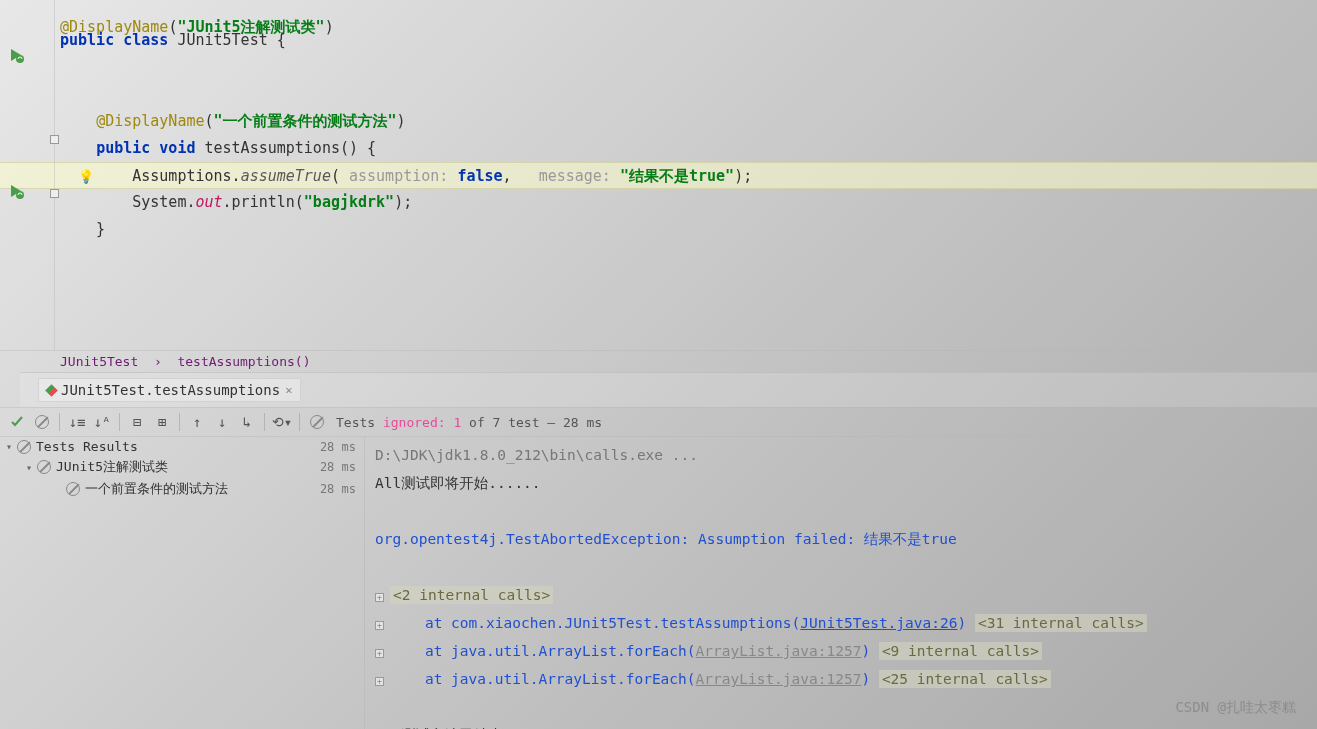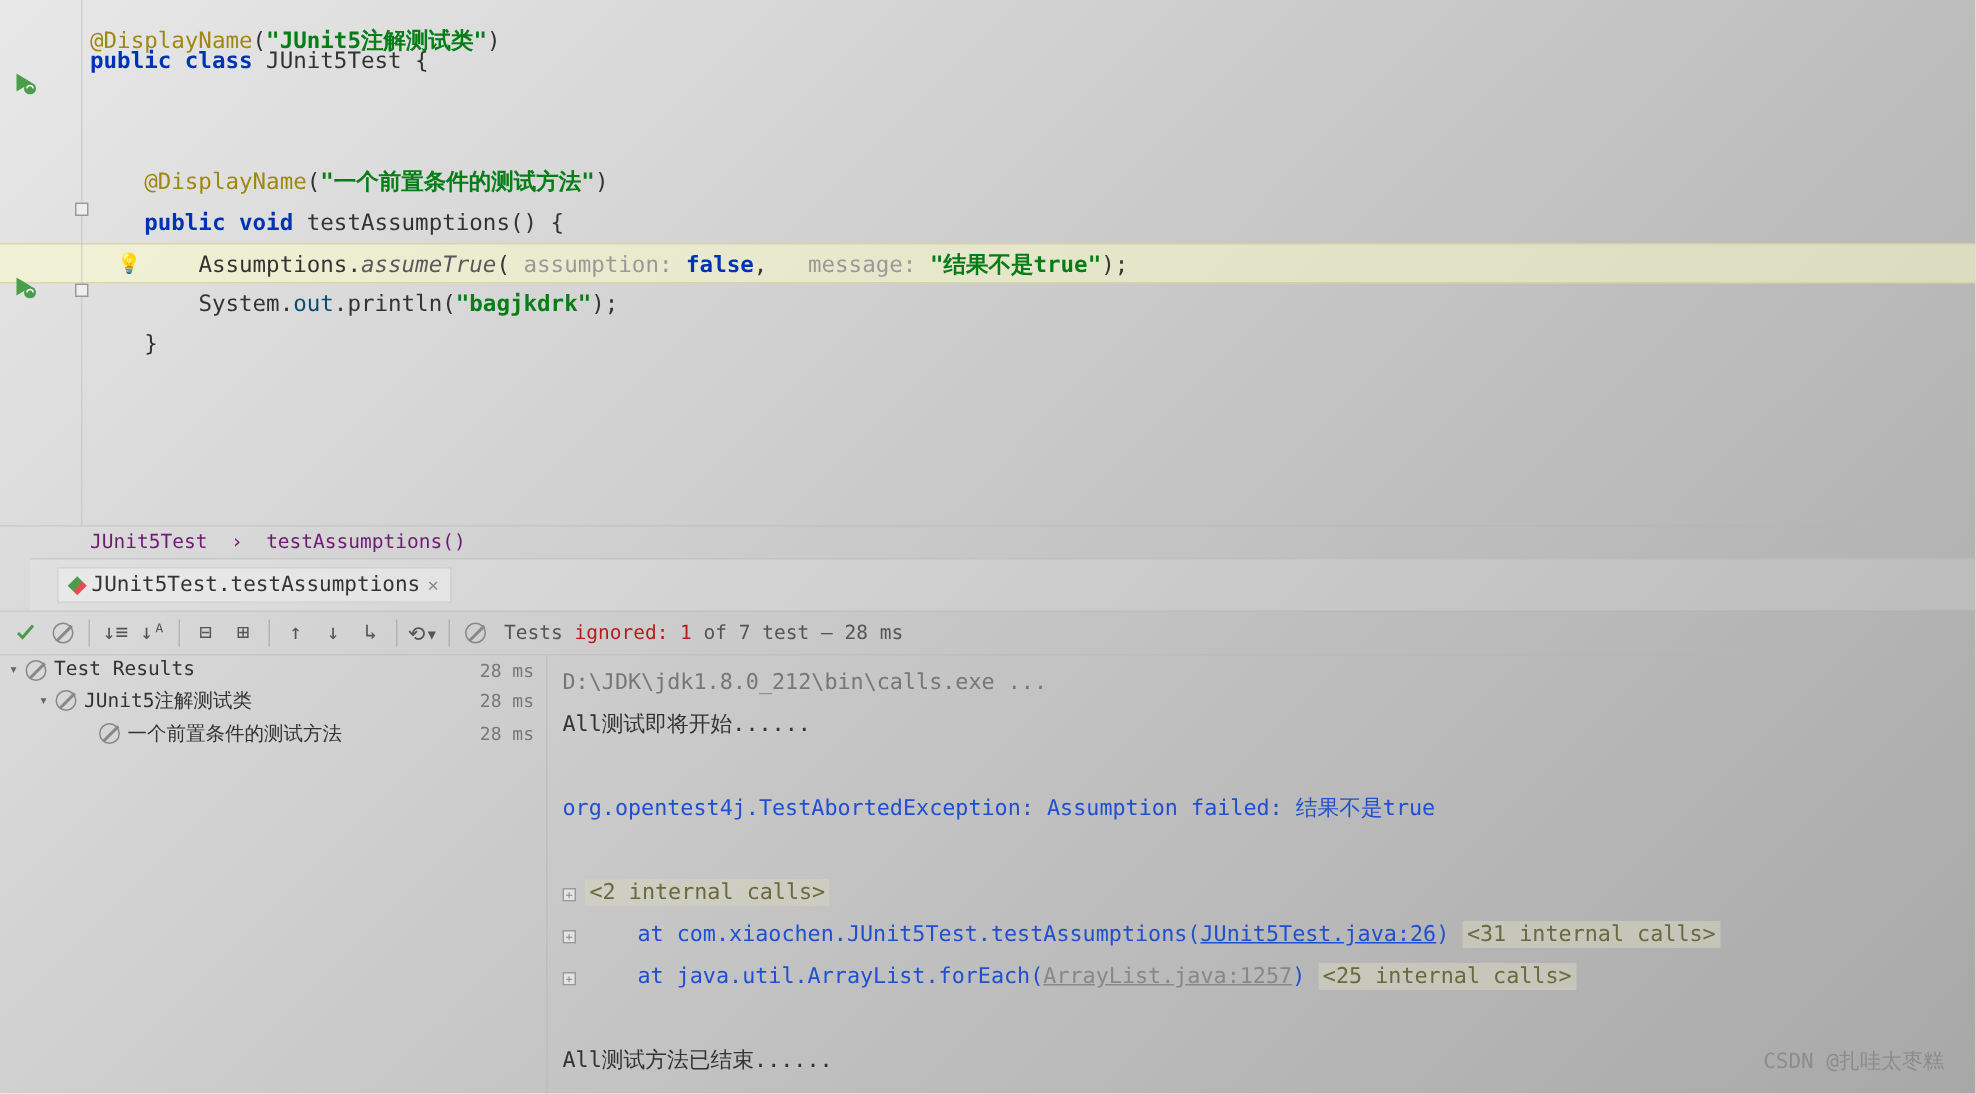--- a/index.html
+++ b/index.html
@@ -54,21 +54,21 @@
 .bulb {
   position: absolute;
   left: 78px;
   color: #e8a33d;
   font-size: 13px;
 }
 .kw { color: #0033b3; font-weight: bold; }
 .ann { color: #9e880d; }
 .str { color: #067d17; font-weight: bold; }
 .static-m { font-style: italic; color: #5a5a5a; }
-.static-f { color: #0c4a6e; }
+.static-f { font-style: italic; color: #be185d; }
 .hint-lbl { color: #999; font-style: normal; }
 .breadcrumb {
   padding: 3px 60px;
   color: #701a75;
   font-size: 13px;
   border-top: 1px solid rgba(180,180,180,.4);
 }
 .run-tab {
   border-top: 1px solid rgba(180,180,180,.5);
   padding: 5px 18px;
@@ -123,21 +123,21 @@
   content: '';
   position: absolute;
   width: 1.5px;
   height: 14px;
   background: #888;
   transform: rotate(45deg);
   left: 6px;
   top: -1px;
 }
 .status-txt { color: #555; font-size: 13px; margin-left: 5px; }
-.ignored { color: #b91c1c; }
+.ignored { color: #ec4899; }
 .lower {
   display: flex;
   height: 320px;
 }
 .tree {
   width: 365px;
   border-right: 1px solid rgba(180,180,180,.5);
   position: relative;
 }
 .tree-row {
@@ -260,21 +260,21 @@
     <span>Tests</span> <span class="ignored">ignored: 1</span> <span>of 7 test – 28 ms</span>
   </span>
 </div>
 
 <div class="lower">
   <div class="tree">
     <div class="tree-row">
       <span class="tree-left">
           <span class="chev">▾</span>
           <span class="no-circle"></span>
-          <span>Test Results</span>
+          <span>Tests Results</span>
         </span>
       <span class="ms">28 ms</span>
     </div>
     <div class="tree-row" style="padding-left:26px">
       <span class="tree-left">
           <span class="chev">▾</span>
           <span class="no-circle"></span>
           <span>JUnit5注解测试类</span>
         </span>
       <span class="ms">28 ms</span>
@@ -289,20 +289,21 @@
   </div>
 
   <div class="console">
     <div class="con-line con-dim">D:\JDK\jdk1.8.0_212\bin\calls.exe ...</div>
     <div class="con-line">All测试即将开始......</div>
     <div class="con-line">&nbsp;</div>
     <div class="con-line con-blue">org.opentest4j.TestAbortedException: Assumption failed: 结果不是true</div>
     <div class="con-line">&nbsp;</div>
     <div class="con-line"><span class="fold-box">+</span><span class="con-badge">&lt;2 internal calls&gt;</span></div>
     <div class="con-line con-blue"><span class="fold-box">+</span><span>    at com.xiaochen.JUnit5Test.testAssumptions(</span><a class="con-link">JUnit5Test.java:26</a><span>) </span><span class="con-badge">&lt;31 internal calls&gt;</span></div>
+    <div class="con-line con-blue"><span class="fold-box">+</span><span>    at java.util.ArrayList.forEach(</span><a class="con-link-gray">ArrayList.java:1257</a><span>) </span><span class="con-badge">&lt;9 internal calls&gt;</span></div>
     <div class="con-line con-blue"><span class="fold-box">+</span><span>    at java.util.ArrayList.forEach(</span><a class="con-link-gray">ArrayList.java:1257</a><span>) </span><span class="con-badge">&lt;25 internal calls&gt;</span></div>
     <div class="con-line">&nbsp;</div>
     <div class="con-line">All测试方法已结束......</div>
 
   </div>
 </div>
 
 <div class="watermark">CSDN @扎哇太枣糕</div>
 
 </body></html>

